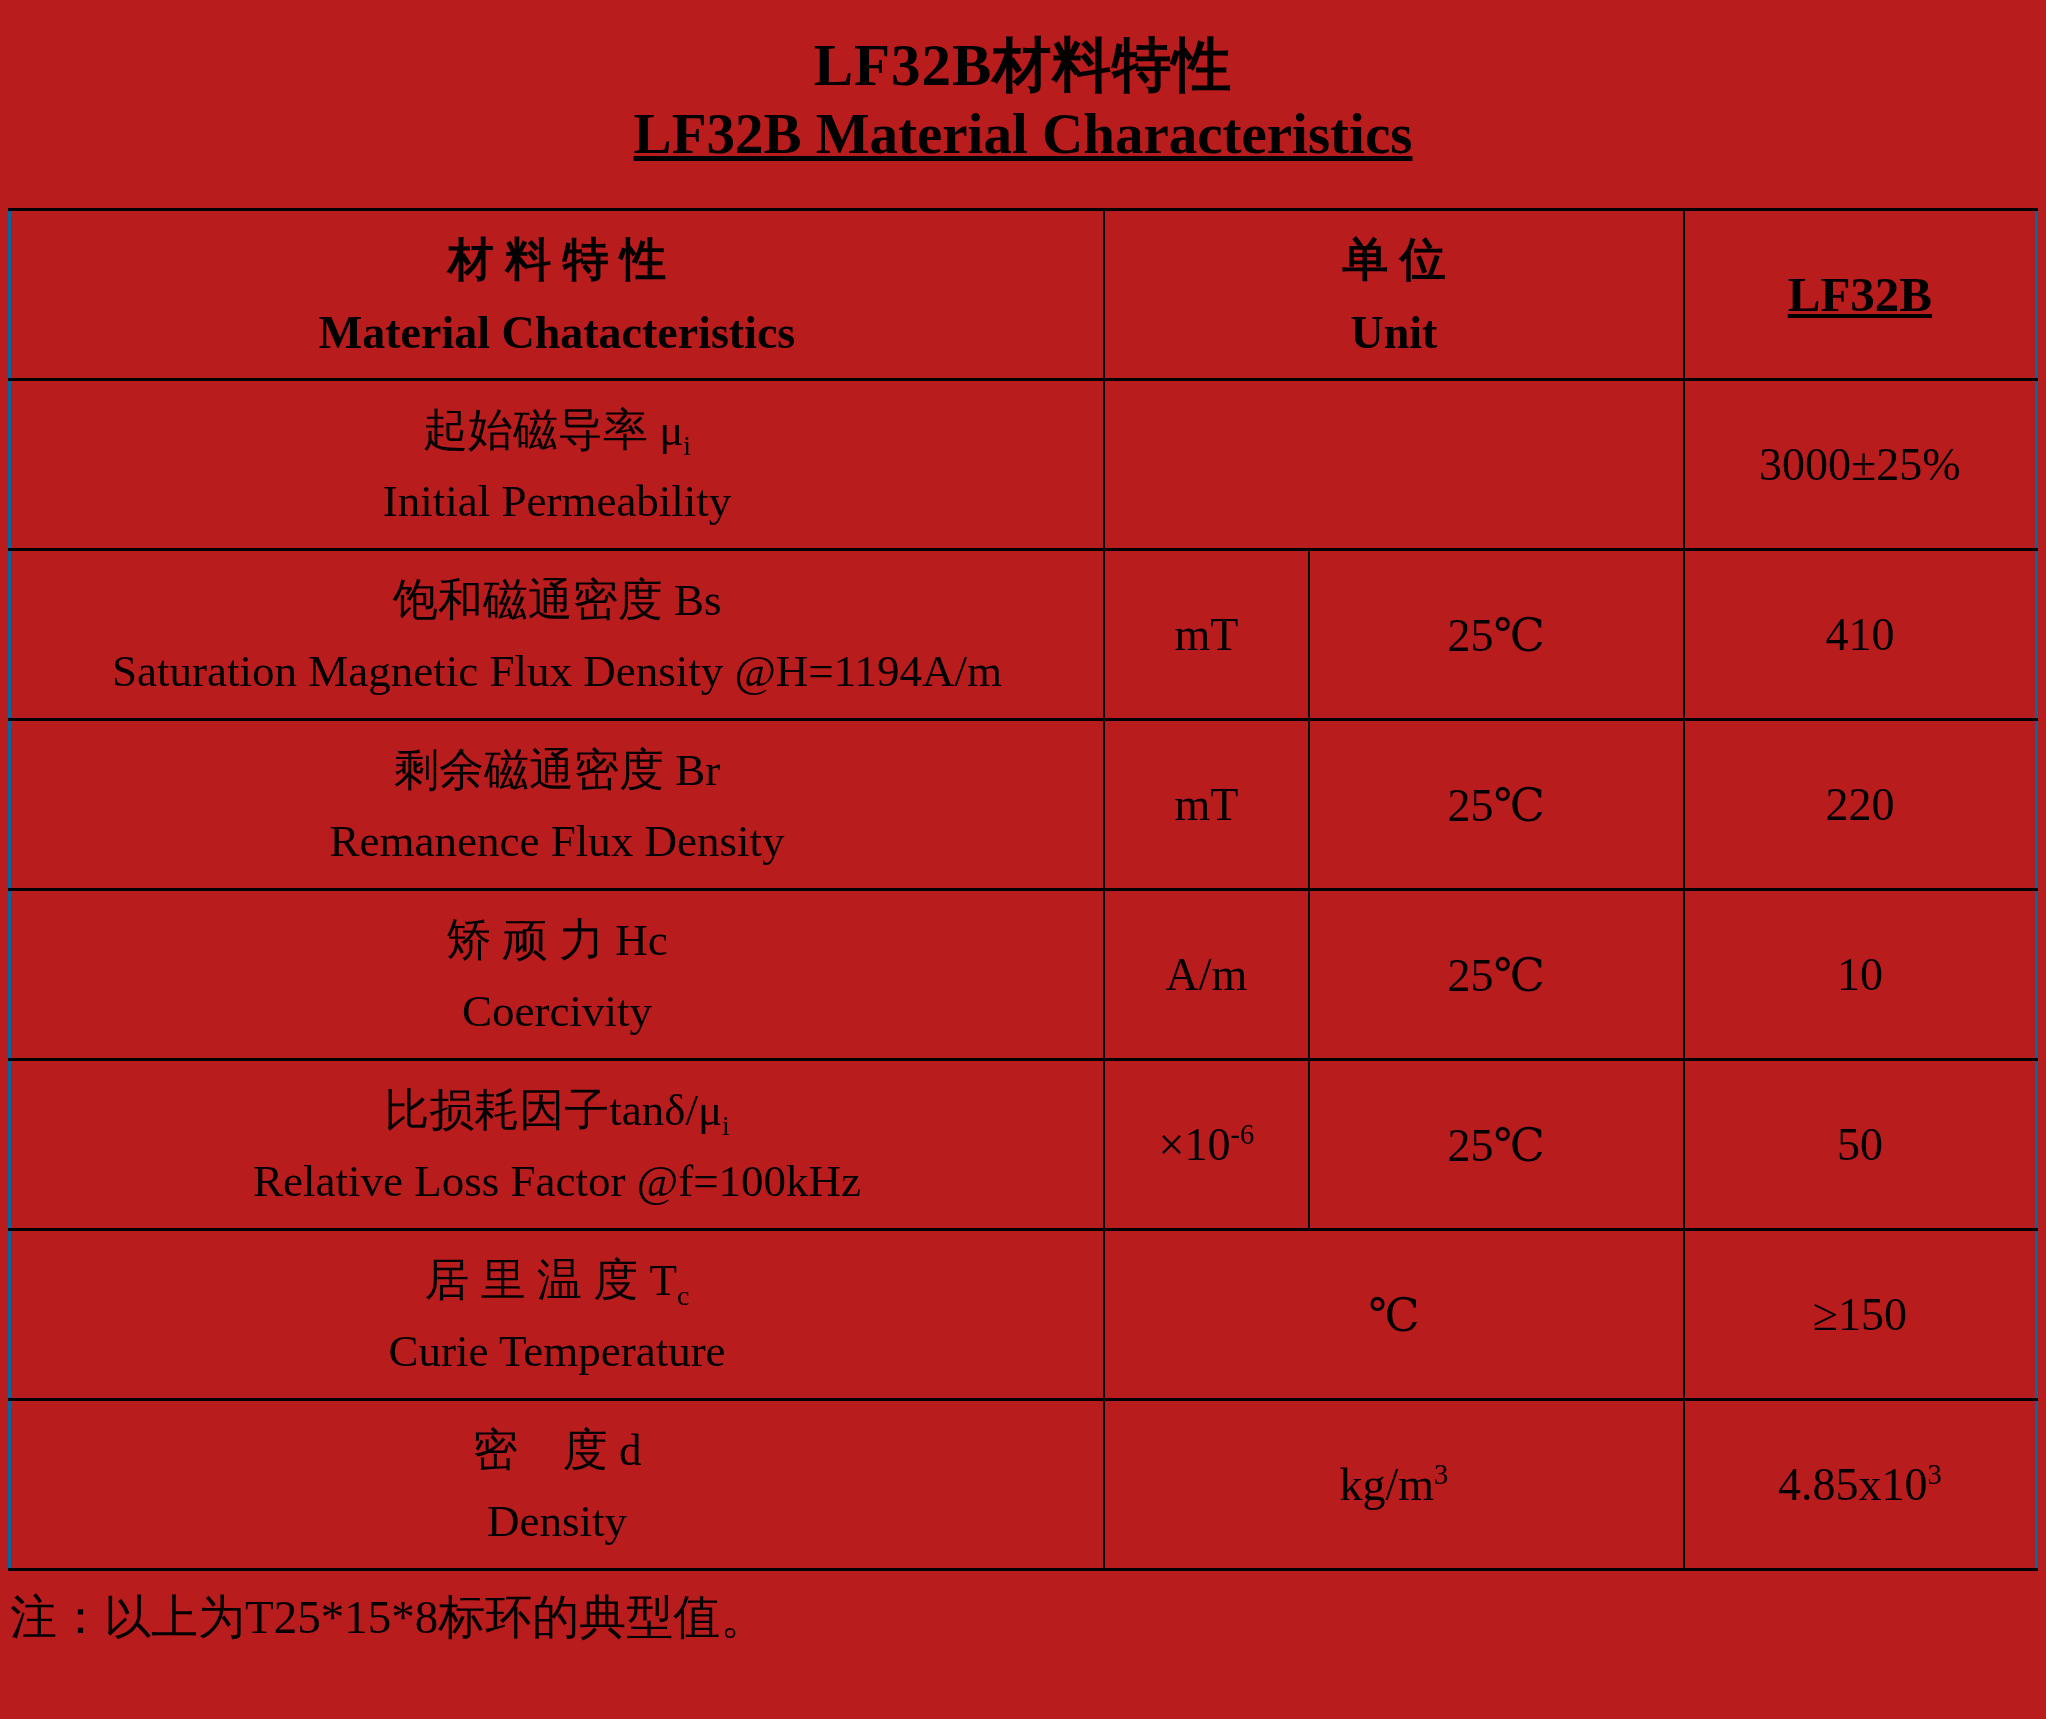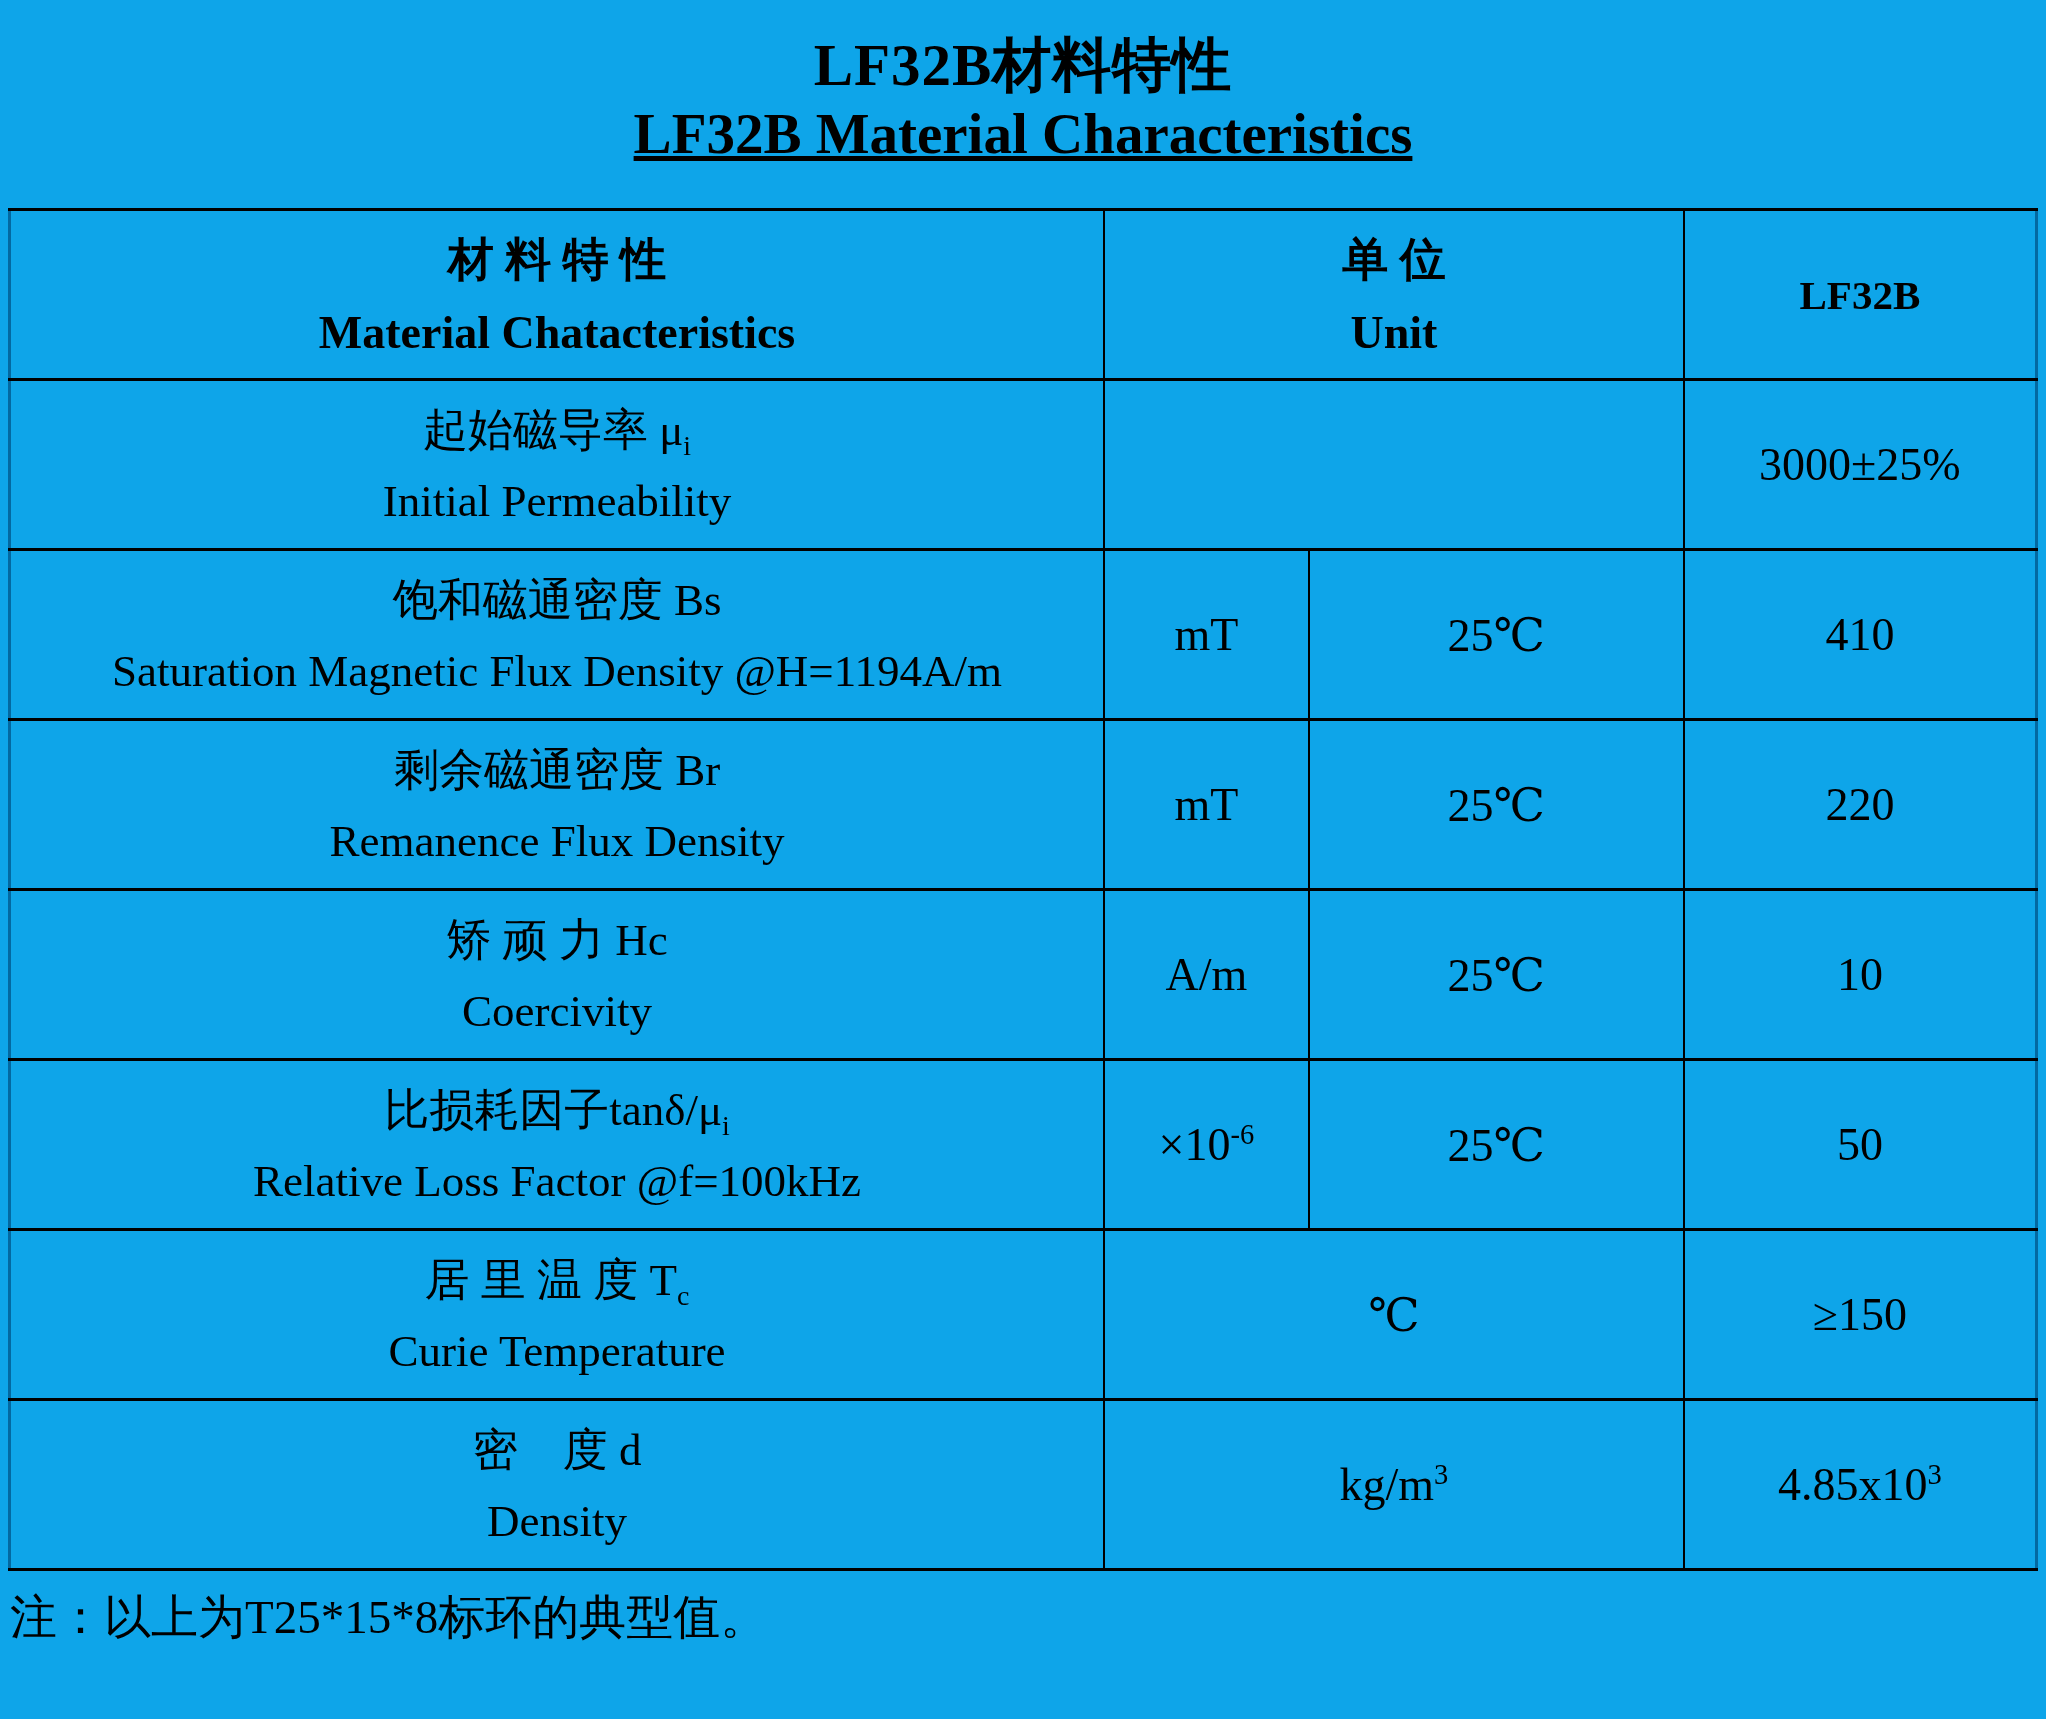--- a/index.html
+++ b/index.html
@@ -6,21 +6,21 @@
     margin: 0;
     padding: 0;
     background: #ffffff;
     color: #000000;
     font-family: "Liberation Serif", "DejaVu Serif", serif;
   }
   .page {
     position: relative;
     width: 2046px;
     height: 1719px;
-    background: #0ea5e9;
+    background: #b91c1c;
     overflow: hidden;
   }
   .titles {
     text-align: center;
     padding-top: 30px;
   }
   .title-zh {
     font-size: 59px;
     font-weight: bold;
     line-height: 1.2;
@@ -50,21 +50,21 @@
     border-bottom: 3px solid #000;
     text-align: center;
     vertical-align: middle;
     padding: 0;
     font-weight: normal;
   }
   tr { height: 170px; }
   .zh { font-size: 45px; line-height: 1.62; }
   .en { font-size: 45px; line-height: 1.5; }
   th .zh, th .en { font-weight: bold; font-size: 46px; }
-  .grade { font-size: 41px; font-weight: bold; }
+  .grade { font-size: 49px; font-weight: bold; text-decoration: underline; }
   .unit, .temp, .val { font-size: 46px; }
   sub { font-size: 62%; }
   sup { font-size: 62%; }
   .note {
     font-size: 47px;
     margin: 16px 0 0 10px;
     line-height: 1.3;
   }
 </style>
 </head>

